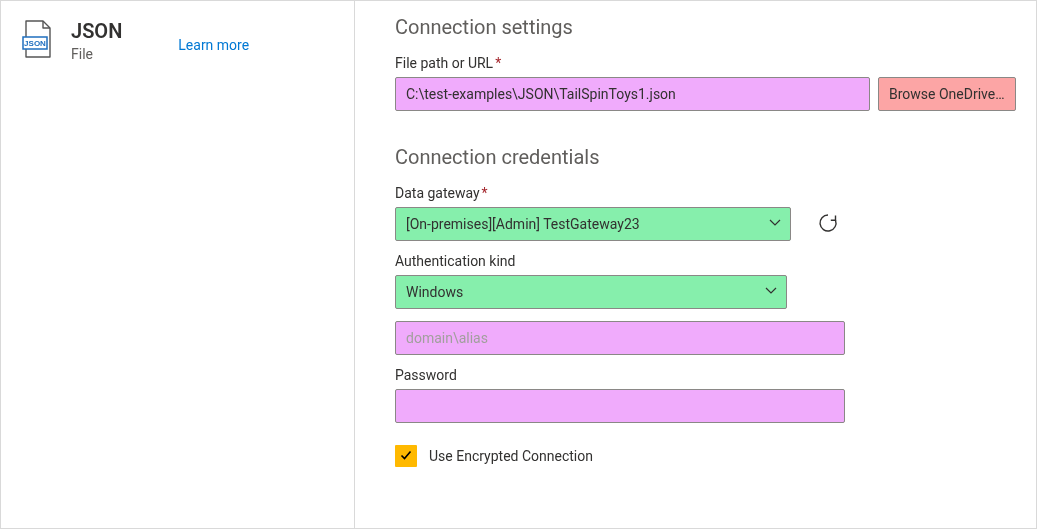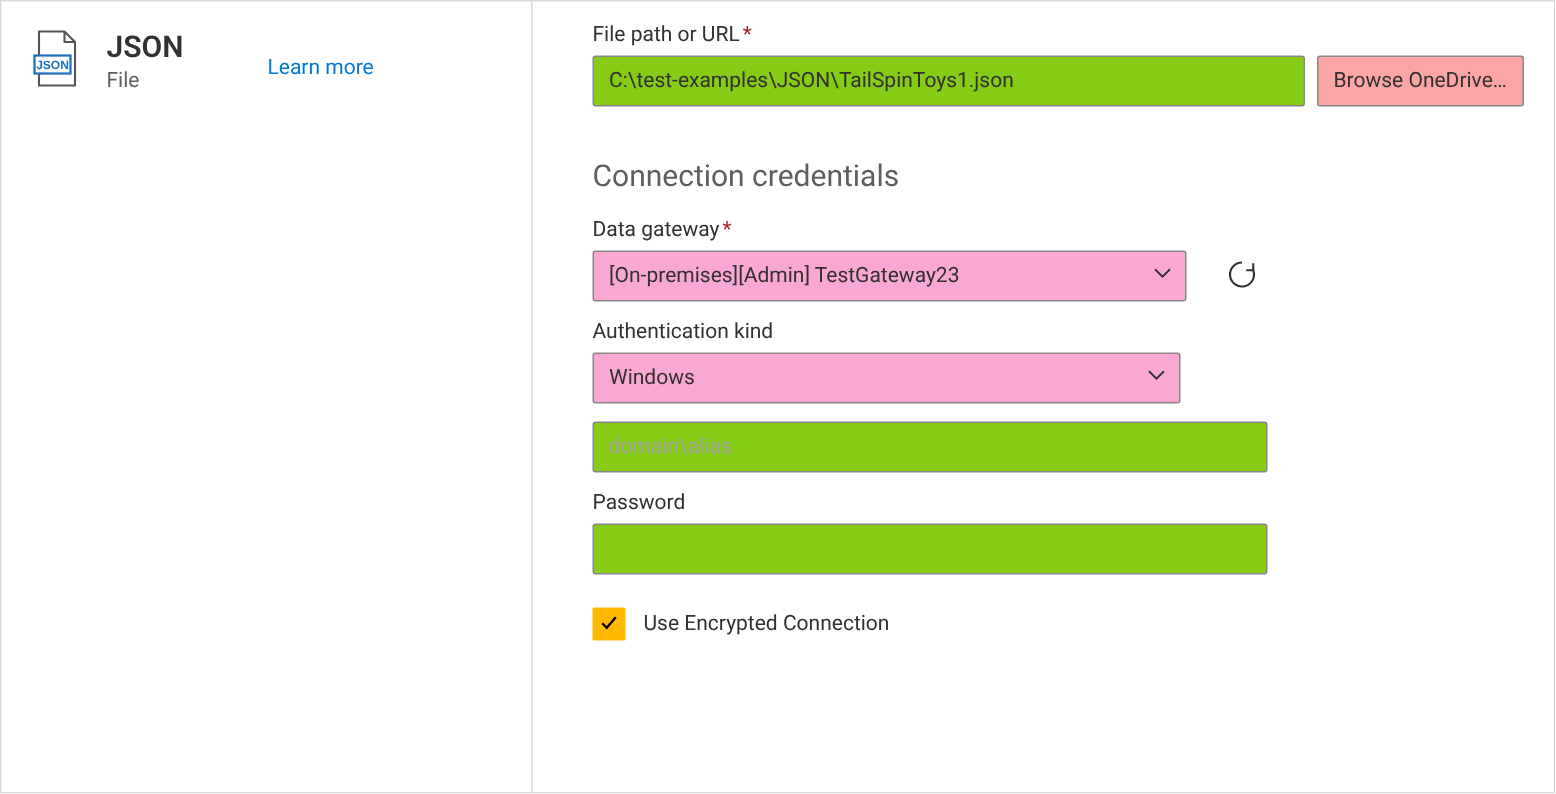--- a/index.html
+++ b/index.html
@@ -85,21 +85,21 @@
     align-items: stretch;
   }
   .text-input {
     height: 34px;
     border: 1px solid #8a8886;
     border-radius: 2px;
     padding: 0 10px;
     font-size: 14px;
     color: #323130;
     font-family: inherit;
-    background: #84cc16;
+    background: #f0abfc;
   }
   .text-input::placeholder {
     color: #a19f9d;
   }
   .text-input.wide {
     width: 480px;
   }
   .text-input.full {
     width: 450px;
   }
@@ -116,21 +116,21 @@
     white-space: nowrap;
     max-width: 138px;
     overflow: hidden;
     text-overflow: ellipsis;
   }
   .dropdown {
     position: relative;
     height: 34px;
     border: 1px solid #8a8886;
     border-radius: 2px;
-    background: #f9a8d4;
+    background: #86efac;
     cursor: pointer;
     display: flex;
     align-items: center;
     padding: 0 30px 0 10px;
     font-size: 14px;
     color: #323130;
   }
   .dropdown.w1 { width: 396px; }
   .dropdown.w2 { width: 392px; }
   .dropdown .chevron {
@@ -193,20 +193,21 @@
       <div>
         <div class="connector-title">JSON</div>
         <div class="connector-subtitle">File</div>
       </div>
     </div>
     <a class="learn-more">Learn more</a>
   </div>
 
   <div class="right-panel">
 
+    <h2 class="section-heading">Connection settings</h2>
 
     <div class="field-group">
       <div class="field-label">
         <span>File path or URL</span><span class="required">*</span>
       </div>
       <div class="field-row">
         <input class="text-input wide" type="text" value="C:\test-examples\JSON\TailSpinToys1.json" style="">
         <button class="browse-btn">Browse OneDrive...</button>
       </div>
     </div>

